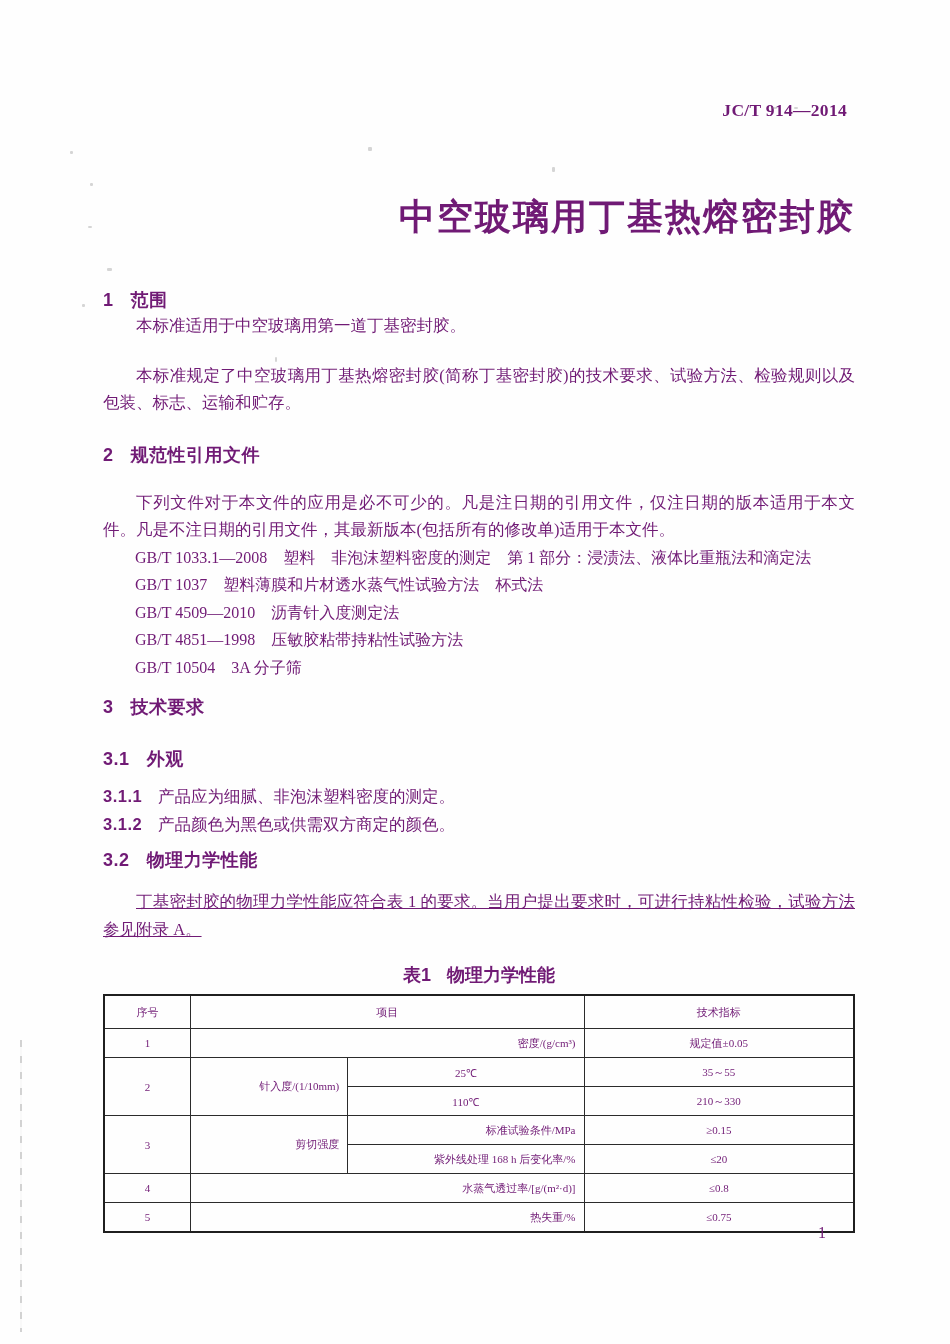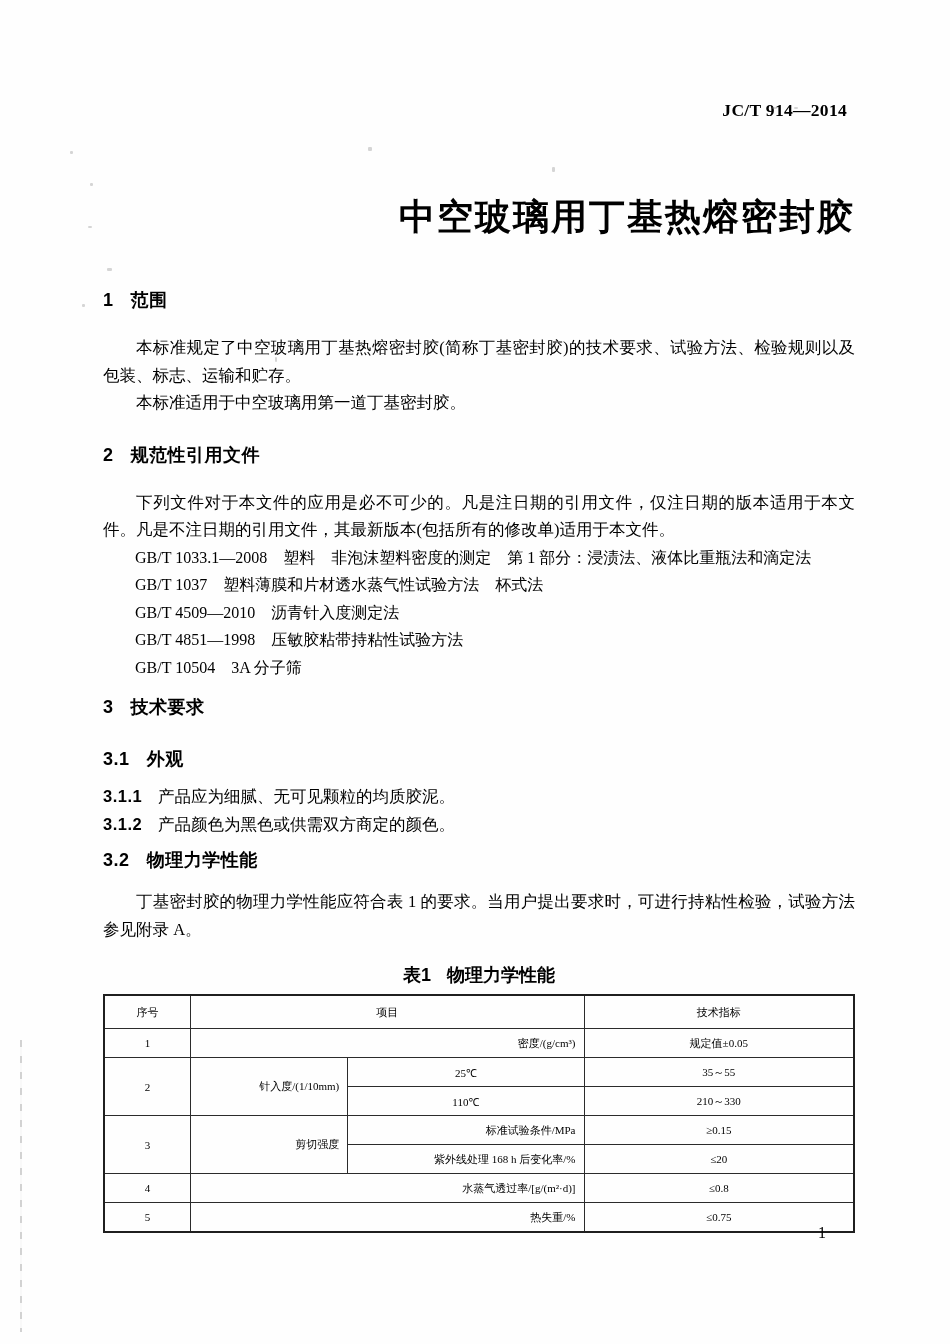--- a/index.html
+++ b/index.html
@@ -2,21 +2,21 @@
 <html lang="zh"><head>
 <meta charset="utf-8">
 <style>
   html, body { margin:0; padding:0; background:#e8e8e8; }
   .page {
     position:relative;
     width:950px; height:1344px;
     margin:0 auto;
     background:#fefefe;
     font-family:"Liberation Serif", serif;
-    color:#000000;
+    color:#701a75;
     overflow:hidden;
   }
   .content { padding:100px 95px 0 103px; }
 
   .std-code {
     text-align:right;
     font-family:"Liberation Serif", serif;
     font-weight:700;
     font-size:17.5px;
     letter-spacing:0.3px;
@@ -66,21 +66,21 @@
     font-family:"Liberation Sans", sans-serif;
     font-weight:700;
     margin-right:0.95em;
     letter-spacing:0.5px;
   }
 
   .mt46 { margin-top:46px; }
   .mt28 { margin-top:28px; }
   .mt26 { margin-top:26px; }
   .mt22 { margin-top:22px; }
-  .mt16 { margin-top:16px; }
+  .mt16 { margin-top:16px;text-decoration:underline; }
   .mt14 { margin-top:14px; }
   .mt12 { margin-top:12px; }
   .mt10 { margin-top:10px; }
 
   .t1-caption {
     margin-top:20px;
     text-align:center;
     font-family:"Liberation Sans", sans-serif;
     font-weight:700;
     font-size:18px;
@@ -128,22 +128,22 @@
 <div class="page">
   <div class="content">
 
     <div class="std-code">JC/T 914—2014</div>
 
     <div class="doc-title">中空玻璃用丁基热熔密封胶</div>
 
     <div class="h-sec mt46">
       <span class="h-num">1</span><span class="h-txt">范围</span>
     </div>
+    <p class="para">本标准适用于中空玻璃用第一道丁基密封胶。</p>
     <p class="para mt22">本标准规定了中空玻璃用丁基热熔密封胶(简称丁基密封胶)的技术要求、试验方法、检验规则以及包装、标志、运输和贮存。</p>
-    <p class="para">本标准适用于中空玻璃用第一道丁基密封胶。</p>
 
     <div class="h-sec mt26">
       <span class="h-num">2</span><span class="h-txt">规范性引用文件</span>
     </div>
     <p class="para mt22">下列文件对于本文件的应用是必不可少的。凡是注日期的引用文件，仅注日期的版本适用于本文件。凡是不注日期的引用文件，其最新版本(包括所有的修改单)适用于本文件。</p>
     <ul class="refs">
       <li>GB/T 1033.1—2008　塑料　非泡沫塑料密度的测定　第 1 部分：浸渍法、液体比重瓶法和滴定法</li>
       <li>GB/T 1037　塑料薄膜和片材透水蒸气性试验方法　杯式法</li>
       <li>GB/T 4509—2010　沥青针入度测定法</li>
       <li>GB/T 4851—1998　压敏胶粘带持粘性试验方法</li>
@@ -151,21 +151,21 @@
     </ul>
 
     <div class="h-sec mt14">
       <span class="h-num">3</span><span class="h-txt">技术要求</span>
     </div>
 
     <div class="h-sec mt28">
       <span class="h-num">3.1</span><span class="h-txt">外观</span>
     </div>
     <p class="clause mt12">
-      <span class="c-num">3.1.1</span><span>产品应为细腻、无可见颗粒的均质胶泥。</span>
+      <span class="c-num">3.1.1</span><span>产品应为细腻、非泡沫塑料密度的测定。</span>
     </p>
     <p class="clause">
       <span class="c-num">3.1.2</span><span>产品颜色为黑色或供需双方商定的颜色。</span>
     </p>
 
     <div class="h-sec mt10">
       <span class="h-num">3.2</span><span class="h-txt">物理力学性能</span>
     </div>
     <p class="para mt16">丁基密封胶的物理力学性能应符合表 1 的要求。当用户提出要求时，可进行持粘性检验，试验方法参见附录 A。</p>
 

